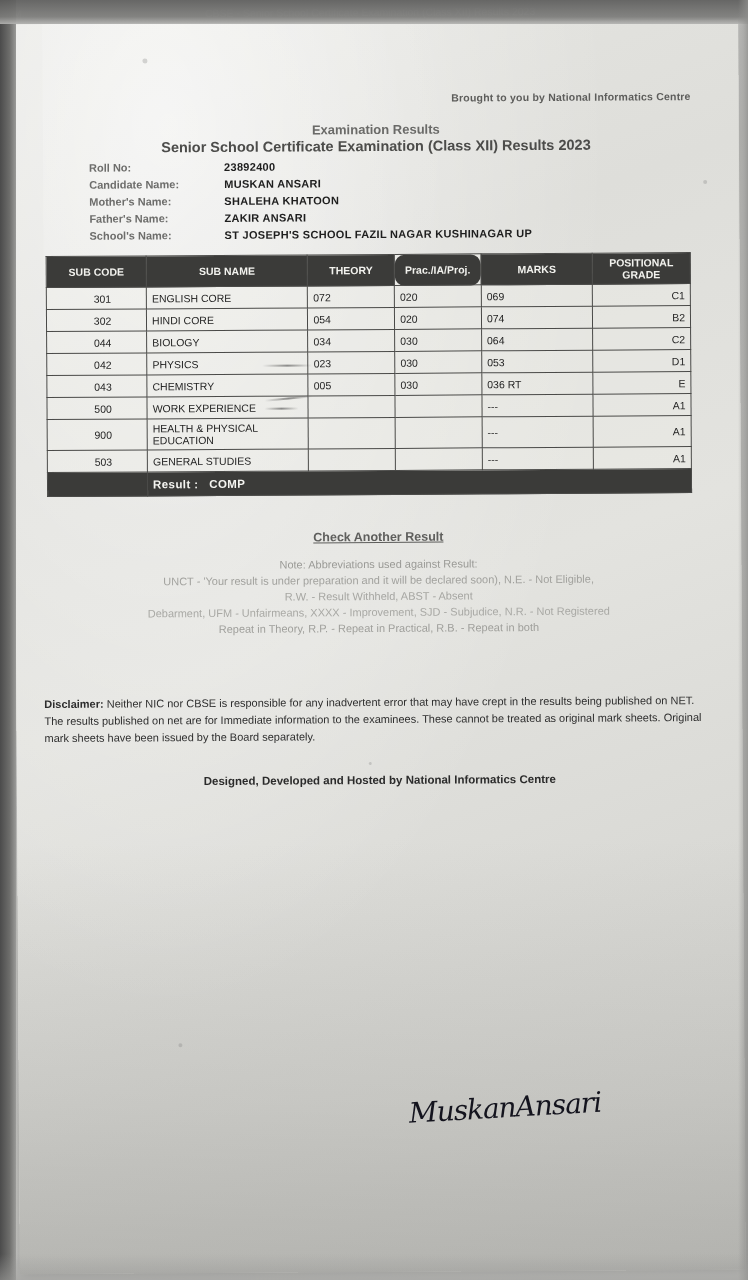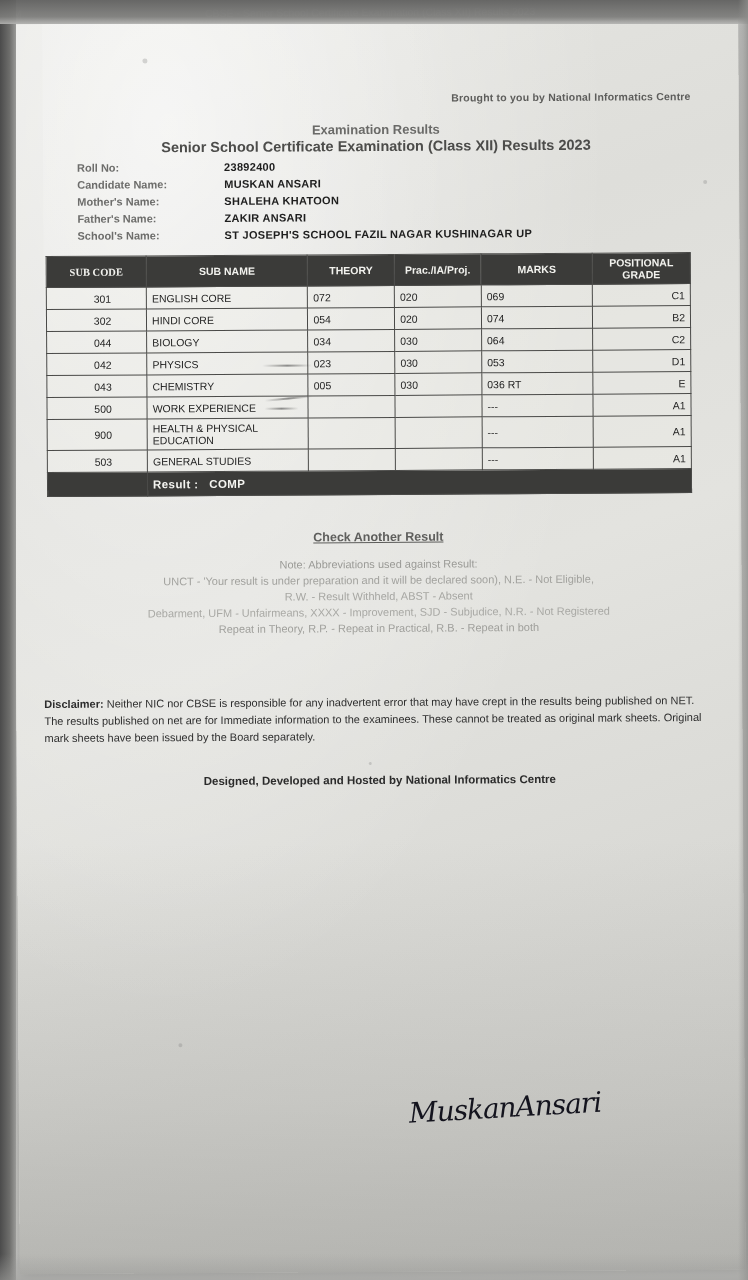--- a/index.html
+++ b/index.html
@@ -75,21 +75,21 @@
     position: absolute; left: 0; top: 100px; width: 726px; text-align: center;
     font-size: 13px; font-weight: bold; color: #6a6a68;
   }
   .exam-title {
     position: absolute; left: 0; top: 116px; width: 726px; text-align: center;
     font-size: 14.5px; font-weight: bold; color: #4c4c4a;
   }
 
   .fields { position: absolute; left: 36px; top: 138px; width: 600px; }
   .frow { position: relative; height: 17px; font-size: 11px; }
-  .flabel { position: absolute; left: 0; top: 0; font-weight: bold; color: #6d6d6b; padding-left: 28px; }
+  .flabel { position: absolute; left: 12px; top: 0; font-weight: bold; color: #6d6d6b; padding-left: 28px; }
   .fvalue { position: absolute; left: 175px; top: 0; font-weight: bold; color: #1e1e1e; letter-spacing: .3px; }
 
   
   .tbl {
     position: absolute; left: 32px; top: 232px; width: 645px;
     border-collapse: collapse;
     font-size: 10.5px;
     background: rgba(240,240,236,0.35);
   }
   .tbl td, .tbl th {
@@ -100,24 +100,24 @@
   }
   .tbl thead th {
     background: #3b3b39;
     color: #f2f2ee;
     font-weight: bold;
     font-size: 10.5px;
     text-align: center;
     height: 30px;
   }
   .tbl thead th.ctr { text-align: center; }
-  .col-code { width: 90px; text-align: center; font-family: Liberation Serif, serif; }
+  .col-code { width: 90px; text-align: center; }
   .col-name { width: 145px; }
   .col-th { width: 78px; }
-  .col-pr { width: 78px; }
+  .col-pr { width: 78px; border-radius: 10px; }
   .col-mk { width: 100px; }
   .col-gr { width: 88px; text-align: center; }
   .tbl tbody td.code { text-align: center; font-weight: normal; padding-left: 17px; }
   .tbl tbody td.grade { text-align: right; }
   .result-row td {
     background: #3b3b39;
     color: #f5f5f1;
     font-weight: bold;
     height: 24px;
     font-size: 11.5px;

